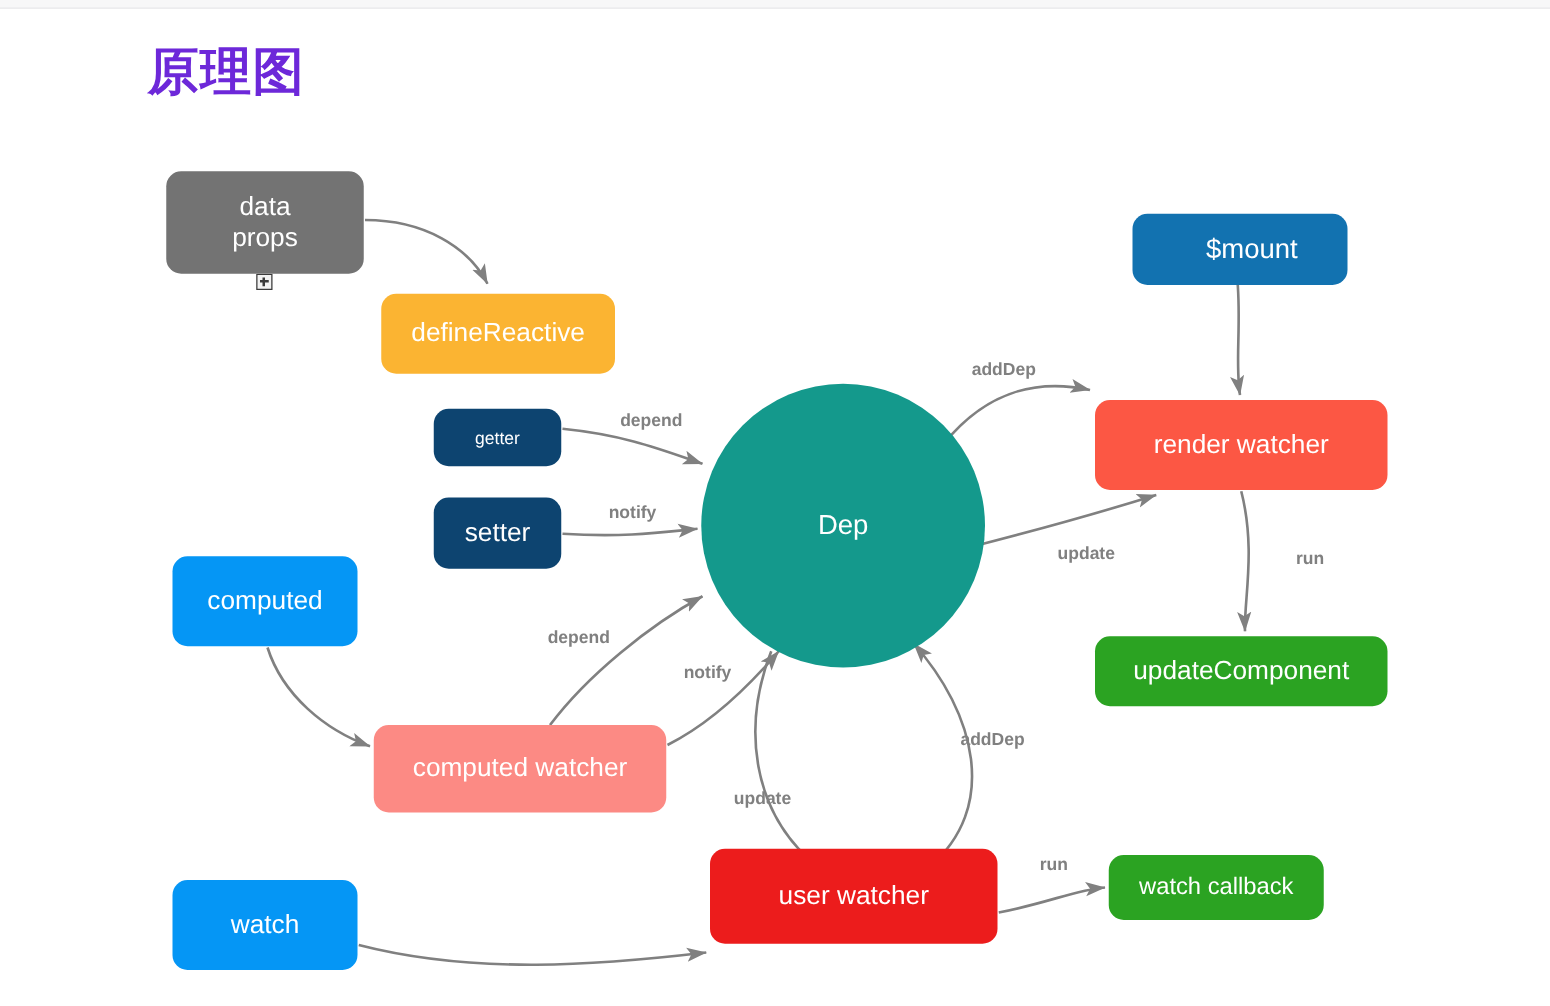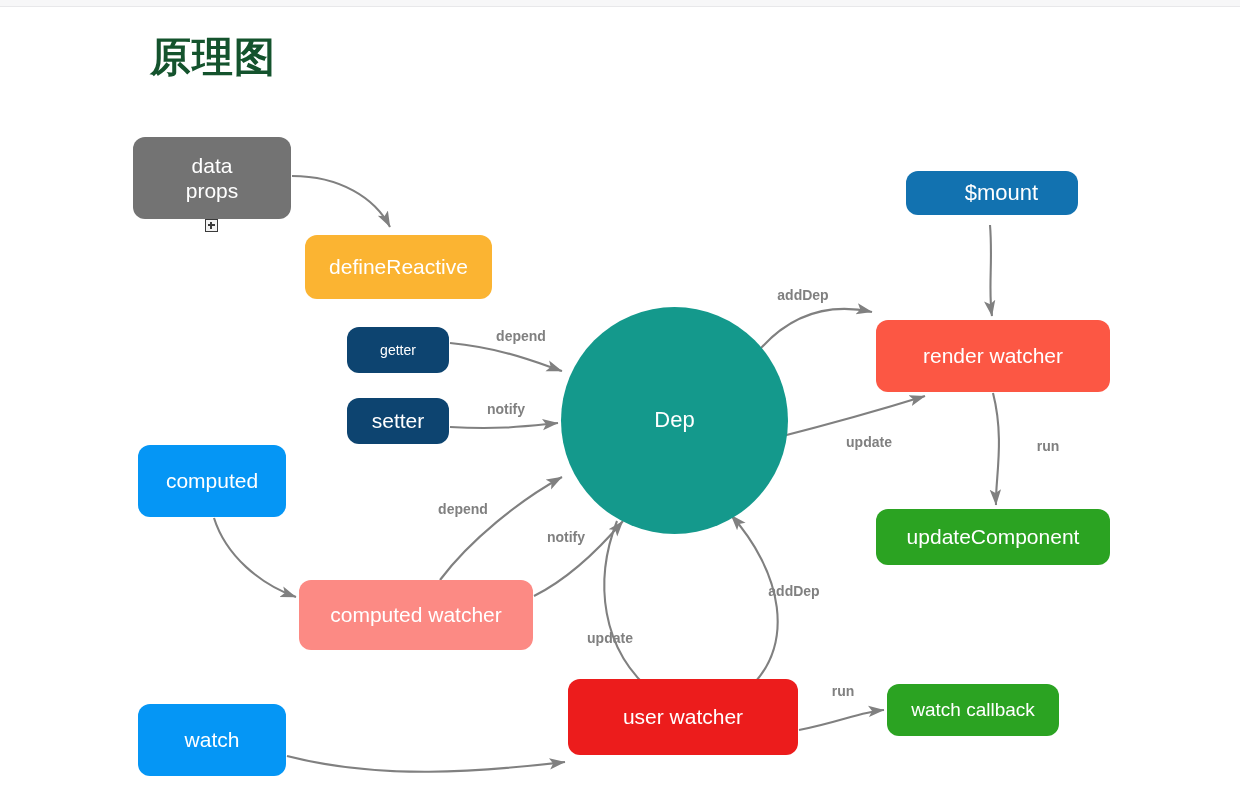--- a/index.html
+++ b/index.html
@@ -87,21 +87,21 @@
   }
   #expand-handle::after {
     left: 4.2px; top: 1.5px; width: 1.4px; height: 7.2px;
   }
 </style>
 </head>
 <body style="background: rgb(255, 255, 255);">
 
 <div id="top-strip" style="background: rgb(247, 247, 248);"></div>
 
-<div id="page-title" style="color: #14532d; margin-left: 32px;">原理图</div>
+<div id="page-title" style="color: #6d28d9;">原理图</div>
 
 <div id="canvas">
   <svg id="edges" viewBox="0 0 1240 805">
     <defs>
       <marker id="arrow" markerWidth="9" markerHeight="9" refX="7.4" refY="3.1" orient="auto" markerUnits="strokeWidth">
         <path d="M0,0.4 L7.6,3.1 L0,5.8 L1.7,3.1 Z" fill="#808080"></path>
       </marker>
     </defs>
     <g id="edge-paths">
         <path d="M 292 176 C 340 176 375 198 390 227" fill="none" stroke="#808080" stroke-width="2.1" marker-end="url(#arrow)"></path>
@@ -119,26 +119,26 @@
         <path d="M 993 393 C 1005 440 995 480 996 505" fill="none" stroke="#808080" stroke-width="2.1" marker-end="url(#arrow)"></path>
         <path d="M 799 730 C 840 722 860 712 884 710" fill="none" stroke="#808080" stroke-width="2.1" marker-end="url(#arrow)"></path>
       </g>
   </svg>
 
   <div id="nodes-layer">
       <div class="node" style="left: 133px; top: 137px; width: 158px; height: 82px; background: #737373; font-size: 21px;"><span>data
 props</span></div>
       <div class="node" style="left: 305px; top: 235px; width: 187px; height: 64px; background: rgb(251, 180, 50); font-size: 21px;"><span>defineReactive</span></div>
       <div class="node" style="left: 347px; top: 327px; width: 102px; height: 46px; background: rgb(13, 68, 112); font-size: 14px;"><span>getter</span></div>
-      <div class="node" style="left: 347px; top: 398px; width: 102px; height: 46px; background: rgb(13, 68, 112); font-size: 21px; text-align: right;"><span>setter</span></div>
+      <div class="node" style="left: 347px; top: 398px; width: 102px; height: 57px; background: rgb(13, 68, 112); font-size: 21px; text-align: right;"><span>setter</span></div>
       <div class="node" style="left: 138px; top: 445px; width: 148px; height: 72px; background: rgb(5, 150, 245); font-size: 21px;"><span>computed</span></div>
       <div class="node" style="left: 299px; top: 580px; width: 234px; height: 70px; background: rgb(252, 138, 132); font-size: 21px;"><span>computed watcher</span></div>
       <div class="node" style="left: 138px; top: 704px; width: 148px; height: 72px; background: rgb(5, 150, 245); font-size: 21px;"><span>watch</span></div>
       <div class="node circle" style="left: 561px; top: 307px; width: 227px; height: 227px; background: rgb(20, 153, 140); font-size: 22px;"><span>Dep</span></div>
-      <div class="node" style="left: 906px; top: 171px; width: 172px; height: 44px; background: rgb(18, 114, 176); font-size: 22px; padding-left: 19px;"><span>$mount</span></div>
+      <div class="node" style="left: 906px; top: 171px; width: 172px; height: 57px; background: rgb(18, 114, 176); font-size: 22px; padding-left: 19px;"><span>$mount</span></div>
       <div class="node" style="left: 876px; top: 320px; width: 234px; height: 72px; background: rgb(252, 87, 68); font-size: 21px;"><span>render watcher</span></div>
       <div class="node" style="left: 876px; top: 509px; width: 234px; height: 56px; background: rgb(43, 163, 34); font-size: 21px;"><span>updateComponent</span></div>
       <div class="node" style="left: 568px; top: 679px; width: 230px; height: 76px; background: rgb(236, 28, 28); font-size: 21px;"><span>user watcher</span></div>
       <div class="node" style="left: 887px; top: 684px; width: 172px; height: 52px; background: rgb(43, 163, 34); font-size: 19px;"><span>watch callback</span></div>
     </div>
   <div id="labels-layer">
       <div class="edge-label" style="left: 521px; top: 336px; color: rgb(128, 128, 128);">depend</div>
       <div class="edge-label" style="left: 506px; top: 409px; color: rgb(128, 128, 128);">notify</div>
       <div class="edge-label" style="left: 463px; top: 509px; color: rgb(128, 128, 128);">depend</div>
       <div class="edge-label" style="left: 566px; top: 537px; color: rgb(128, 128, 128);">notify</div>

